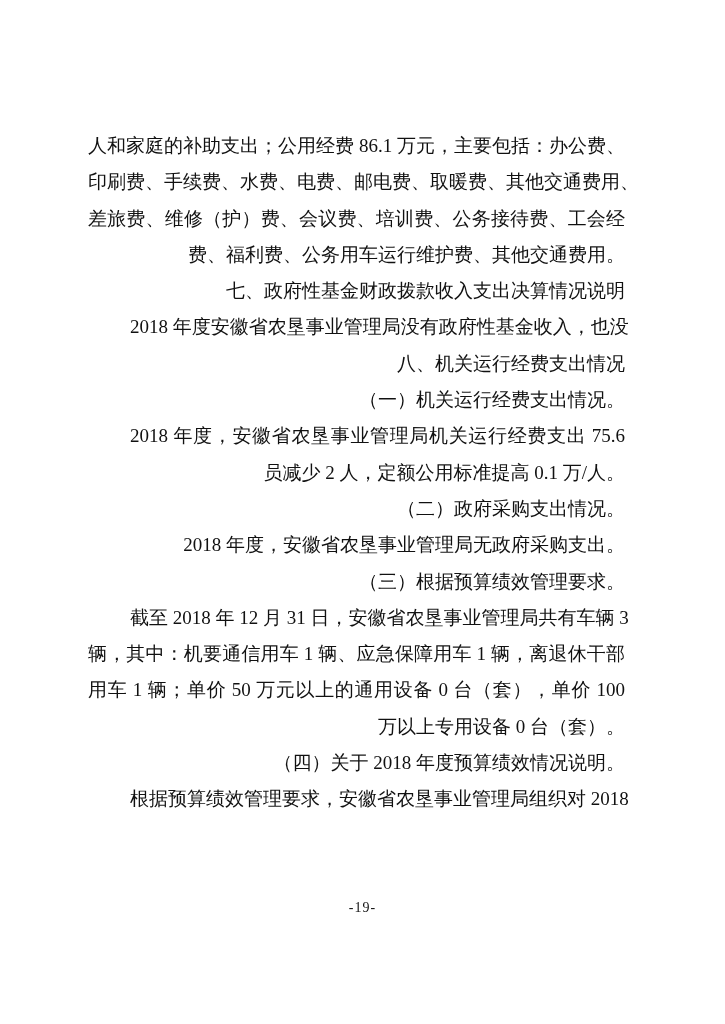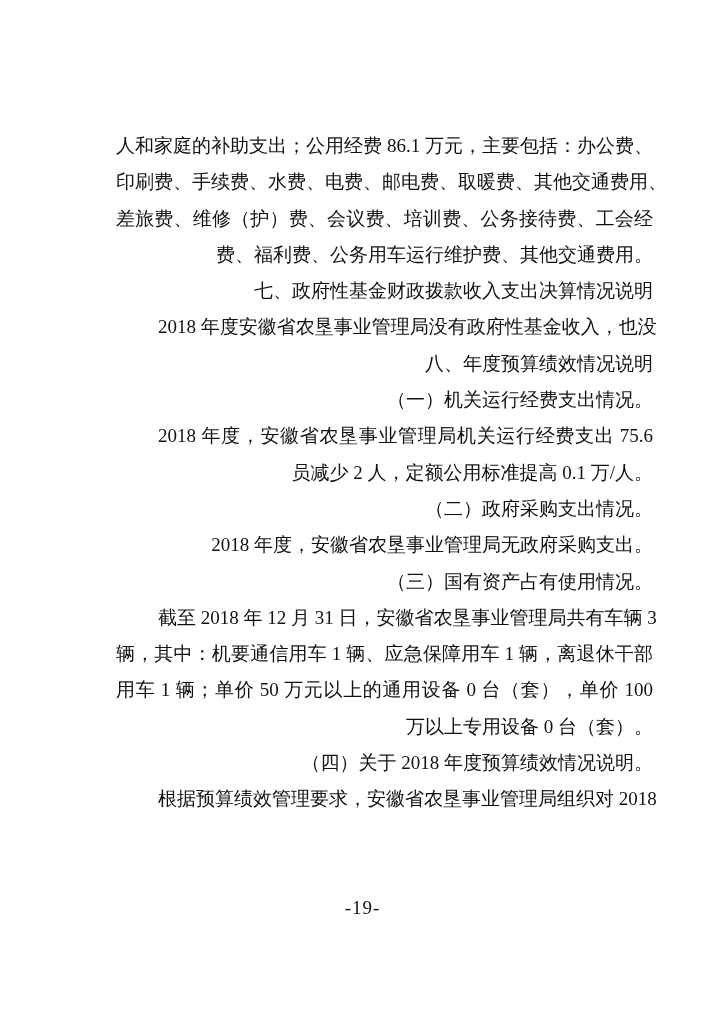--- a/index.html
+++ b/index.html
@@ -13,21 +13,21 @@
     height: 1024px;
     margin: 0 auto;
     background: #ffffff;
     color: #111111;
     font-family: "Liberation Serif", "DejaVu Serif", serif;
     overflow: hidden;
   }
   .content {
     position: absolute;
     top: 128px;
-    left: 116px;
+    left: 88px;
     width: 537px;
   }
   .ln {
     font-size: 19px;
     line-height: 36.3px;
     height: 36.3px;
     white-space: nowrap;
     text-align: right;
   }
   
@@ -43,49 +43,49 @@
   
   .b {
     font-weight: normal;
   }
   .page-number {
     position: absolute;
     left: 0;
     right: 0;
     top: 896px;
     text-align: center;
-    font-size: 19px;
+    font-size: 14px;
     line-height: 24px;
     letter-spacing: 1px;
   }
 </style>
 </head>
 <body>
 
 <div class="page">
   <div class="content">
 
     <div class="ln fill">人和家庭的补助支出；公用经费 86.1 万元，主要包括：办公费、</div>
     <div class="ln fill">印刷费、手续费、水费、电费、邮电费、取暖费、其他交通费用、</div>
     <div class="ln fill">差旅费、维修（护）费、会议费、培训费、公务接待费、工会经</div>
     <div class="ln">费、福利费、公务用车运行维护费、其他交通费用。</div>
 
     <div class="ln b ind">七、政府性基金财政拨款收入支出决算情况说明</div>
     <div class="ln fill ind">2018 年度安徽省农垦事业管理局没有政府性基金收入，也没</div>
 
-    <div class="ln b ind">八、年度预算绩效情况说明</div>
+    <div class="ln b ind">八、机关运行经费支出情况</div>
 
     <div class="ln b ind">（一）机关运行经费支出情况。</div>
     <div class="ln fill ind">2018 年度，安徽省农垦事业管理局机关运行经费支出 75.6</div>
     <div class="ln">员减少 2 人，定额公用标准提高 0.1 万/人。</div>
 
     <div class="ln b ind">（二）政府采购支出情况。</div>
     <div class="ln ind">2018 年度，安徽省农垦事业管理局无政府采购支出。</div>
 
-    <div class="ln b ind">（三）国有资产占有使用情况。</div>
+    <div class="ln b ind">（三）根据预算绩效管理要求。</div>
     <div class="ln fill ind">截至 2018 年 12 月 31 日，安徽省农垦事业管理局共有车辆 3</div>
     <div class="ln fill">辆，其中：机要通信用车 1 辆、应急保障用车 1 辆，离退休干部</div>
     <div class="ln fill">用车 1 辆；单价 50 万元以上的通用设备 0 台（套），单价 100</div>
     <div class="ln">万以上专用设备 0 台（套）。</div>
 
     <div class="ln b ind">（四）关于 2018 年度预算绩效情况说明。</div>
     <div class="ln fill ind">根据预算绩效管理要求，安徽省农垦事业管理局组织对 2018</div>
 
   </div>
 

